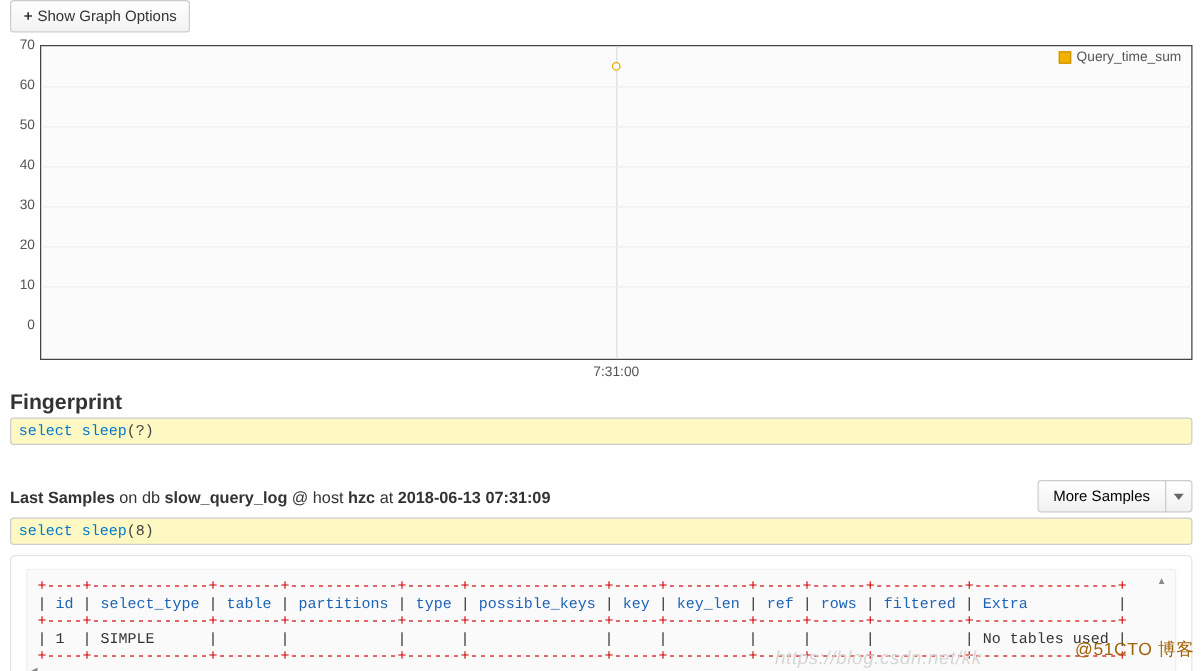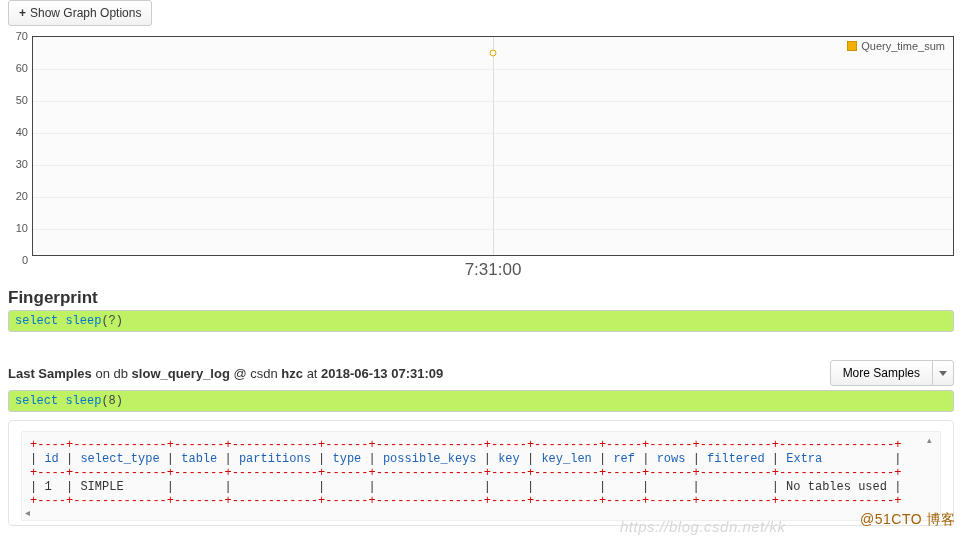--- a/index.html
+++ b/index.html
@@ -2,29 +2,29 @@
 <html><head>
 <meta charset="utf-8">
 <style>
   * { box-sizing: border-box; margin: 0; padding: 0; }
   body { font-family: Arial, Helvetica, sans-serif; font-size: 13px; color: #333; background: #fff; width: 962px; }
   .btn { display: inline-block; background: linear-gradient(#fff,#f2f2f2); border: 1px solid #ccc; border-radius: 3px; padding: 5px 10px; font-size: 12px; cursor: pointer; color: #333; }
   .btn .plus { font-weight: bold; margin-right: 4px; }
   .chart-wrap { position: relative; margin: 6px 8px 2px 8px; }
   .y-axis { position: absolute; left: 0; top: 0; width: 22px; height: 224px; }
   .y-tick { position: absolute; right: 2px; font-size: 11px; color: #555; transform: translateY(-50%); }
-  .plot { margin-left: 24px; height: 220px; border: 1px solid #444; background: #fbfbfb; position: relative; }
+  .plot { margin-left: 24px; height: 252px; border: 1px solid #444; background: #fbfbfb; position: relative; }
   .gridline { position: absolute; left: 0; right: 0; height: 1px; background: #eee; }
   .vline { position: absolute; top: 0; bottom: 0; width: 1px; background: #ddd; left: 50%; }
   .point { position: absolute; width: 7px; height: 7px; border-radius: 50%; border: 1.5px solid #e8a700; background: #fff; transform: translate(-50%,-50%); }
   .legend { position: absolute; top: 3px; right: 8px; font-size: 11px; color: #555; display: flex; align-items: center; gap: 4px; }
   .legend .sw { width: 10px; height: 10px; background: #f2b100; border: 1px solid #d19200; }
-  .x-tick { text-align: center; font-size: 17px; color: #555; margin-left: 24px; margin-top: 4px; }
+  .x-tick { text-align: center; font-size: 11px; color: #555; margin-left: 24px; margin-top: 4px; }
   .section-label { font-weight: bold; margin: 8px 8px 2px 8px; font-size: 17px; }
-  .codebox { margin: 0 8px 8px 8px; border: 1px solid #ccc; border-radius: 3px; background: #bef264; padding: 3px 6px; font-family: "Courier New", monospace; font-size: 12px; color: #006; overflow: hidden; white-space: nowrap; }
+  .codebox { margin: 0 8px 8px 8px; border: 1px solid #ccc; border-radius: 3px; background: #fef9c3; padding: 3px 6px; font-family: "Courier New", monospace; font-size: 12px; color: #006; overflow: hidden; white-space: nowrap; }
   .codebox .kw { color: #0077cc; }
   .codebox .paren { color: #444; }
   .last-sample-row { display: flex; justify-content: space-between; align-items: center; margin: 28px 8px 4px 8px; }
   .last-sample-row .txt { font-size: 13px; color: #333; }
   .last-sample-row .txt b { font-weight: bold; }
   .sample-btn-grp { display: flex; }
   .sample-btn { background: linear-gradient(#fff,#f1f1f1); border: 1px solid #ccc; border-radius: 3px 0 0 3px; padding: 5px 12px; font-size: 12px; cursor: pointer; }
   .sample-dd { background: linear-gradient(#fff,#f1f1f1); border: 1px solid #ccc; border-left: 1px solid #ccc; border-radius: 0 3px 3px 0; padding: 5px 6px; cursor: pointer; display: flex; align-items: center; margin-left: -1px; }
   .caret-down { width: 0; height: 0; border-left: 4px solid transparent; border-right: 4px solid transparent; border-top: 5px solid #666; }
   .panel { margin: 8px 8px 0 8px; border: 1px solid #e4e4e4; border-radius: 4px; padding: 10px 12px 4px 12px; }
@@ -76,21 +76,21 @@
   <div class="x-tick">7:31:00</div>
 </div>
 
 <div class="section-label">Fingerprint</div>
 <div class="codebox">
   <span class="kw">select sleep</span><span class="paren">(?)</span>
 </div>
 
 <div class="last-sample-row">
   <div class="txt">
-    <b>Last Samples</b><span> on db </span><b>slow_query_log</b><span> @ csdn </span><b>hzc</b><span> at </span><b>2018-06-13 07:31:09</b>
+    <b>Last Samples</b><span> on db </span><b>slow_query_log</b><span> @ host </span><b>hzc</b><span> at </span><b>2018-06-13 07:31:09</b>
   </div>
   <div class="sample-btn-grp">
     <button class="sample-btn">More Samples</button>
     <button class="sample-dd">
       <span class="caret-down"></span>
     </button>
   </div>
 </div>
 <div class="codebox">
   <span class="kw">select sleep</span><span class="paren">(8)</span>

